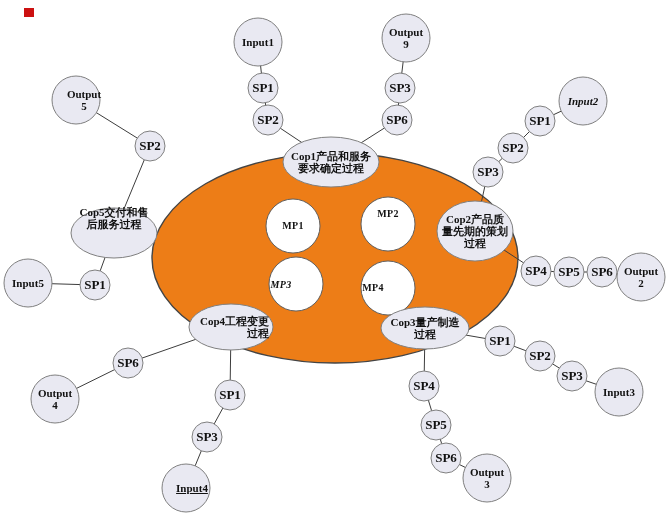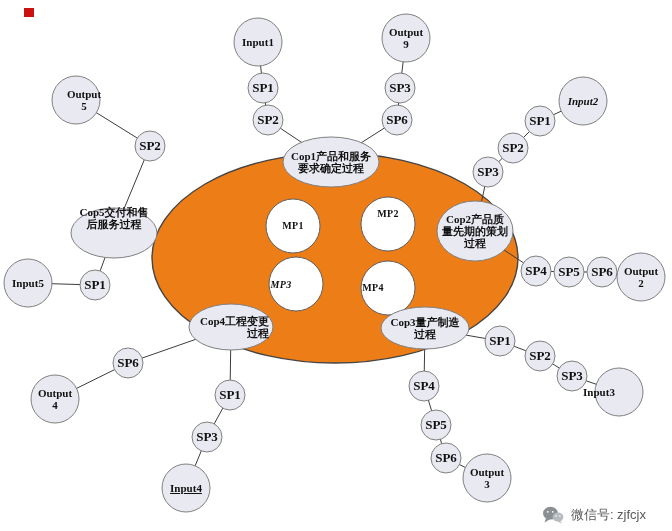--- a/index.html
+++ b/index.html
@@ -116,49 +116,34 @@
       <div class="label sp" style="width: 30px; height: 28px; left: 473px; top: 158px;">SP3</div>
       <div class="label sp" style="width: 30px; height: 28px; left: 521px; top: 257px;">SP4</div>
       <div class="label sp" style="width: 30px; height: 28px; left: 554px; top: 258px;">SP5</div>
       <div class="label sp" style="width: 30px; height: 28px; left: 587px; top: 258px;">SP6</div>
       <div class="label io" style="width: 40px; height: 40px; left: 621px; top: 257px;">Output 2</div>
       <div class="label io" style="width: 40px; height: 40px; left: 8px; top: 263px;">Input5</div>
       <div class="label sp" style="width: 30px; height: 28px; left: 80px; top: 271px;">SP1</div>
       <div class="label sp" style="width: 30px; height: 28px; left: 485px; top: 327px;">SP1</div>
       <div class="label sp" style="width: 30px; height: 28px; left: 525px; top: 342px;">SP2</div>
       <div class="label sp" style="width: 30px; height: 28px; left: 557px; top: 362px;">SP3</div>
-      <div class="label io" style="width: 40px; height: 40px; left: 579px; top: 372px;">Input3</div>
+      <div class="label io" style="width: 40px; height: 40px; left: 599px; top: 372px;">Input3</div>
       <div class="label sp" style="width: 30px; height: 28px; left: 409px; top: 372px;">SP4</div>
       <div class="label sp" style="width: 30px; height: 28px; left: 421px; top: 411px;">SP5</div>
       <div class="label sp" style="width: 30px; height: 28px; left: 431px; top: 444px;">SP6</div>
       <div class="label io" style="width: 40px; height: 40px; left: 467px; top: 458px;">Output 3</div>
       <div class="label sp" style="width: 30px; height: 28px; left: 113px; top: 349px;">SP6</div>
       <div class="label io" style="width: 40px; height: 40px; left: 35px; top: 379px;">Output 4</div>
       <div class="label sp" style="width: 30px; height: 28px; left: 215px; top: 381px;">SP1</div>
       <div class="label sp" style="width: 30px; height: 28px; left: 192px; top: 423px;">SP3</div>
-      <div class="label io" style="width: 40px; height: 40px; left: 166px; top: 468px; text-decoration: underline;">Input4</div>
+      <div class="label io" style="width: 40px; height: 40px; left: 172px; top: 468px; text-decoration: underline;">Input4</div>
       <div class="label mp" style="width: 54px; height: 50px; left: 266px; top: 201px;">MP1</div>
       <div class="label mp" style="width: 54px; height: 50px; left: 361px; top: 189px;">MP2</div>
       <div class="label mp" style="width: 54px; height: 51px; left: 254px; top: 259px; font-style: italic;">MP3</div>
       <div class="label mp" style="width: 54px; height: 50px; left: 346px; top: 263px;">MP4</div>
       <div class="label cop" style="width: 88px; height: 50px; left: 287px; top: 137px;">Cop1产品和服务要求确定过程</div>
       <div class="label cop" style="width: 68px; height: 60px; left: 441px; top: 201px;">Cop2产品质量先期的策划过程</div>
       <div class="label cop" style="width: 78px; height: 50px; left: 75px; top: 193px;">Cop5交付和售后服务过程</div>
       <div class="label cop" style="width: 76px; height: 46px; left: 193px; top: 304px; text-align: right;">Cop4工程变更过程</div>
       <div class="label cop" style="width: 80px; height: 42px; left: 385px; top: 307px;">Cop3量产制造过程</div>
     </div>
   <div id="red-marker"></div>
-  <div id="watermark">
-    <span style="display:inline-flex;">
-      <svg width="22" height="18" viewBox="0 0 22 18">
-        <ellipse cx="8.5" cy="7.2" rx="7.5" ry="6.4" fill="#8a8f94"></ellipse>
-        <polygon points="4,12 2.6,16.4 8,13.2" fill="#8a8f94"></polygon>
-        <circle cx="5.8" cy="5.8" r="0.9" fill="#ffffff"></circle>
-        <circle cx="10.8" cy="5.8" r="0.9" fill="#ffffff"></circle>
-        <ellipse cx="16" cy="11" rx="5.4" ry="4.6" fill="#b7bbbf"></ellipse>
-        <polygon points="17.8,14.6 20,17.4 15.4,15.6" fill="#b7bbbf"></polygon>
-        <circle cx="14.2" cy="10" r="0.8" fill="#ffffff"></circle>
-        <circle cx="17.8" cy="10" r="0.8" fill="#ffffff"></circle>
-      </svg>
-    </span>
-    <span>微信号: zjfcjx</span>
-  </div>
 </div>
 
 </body></html>

